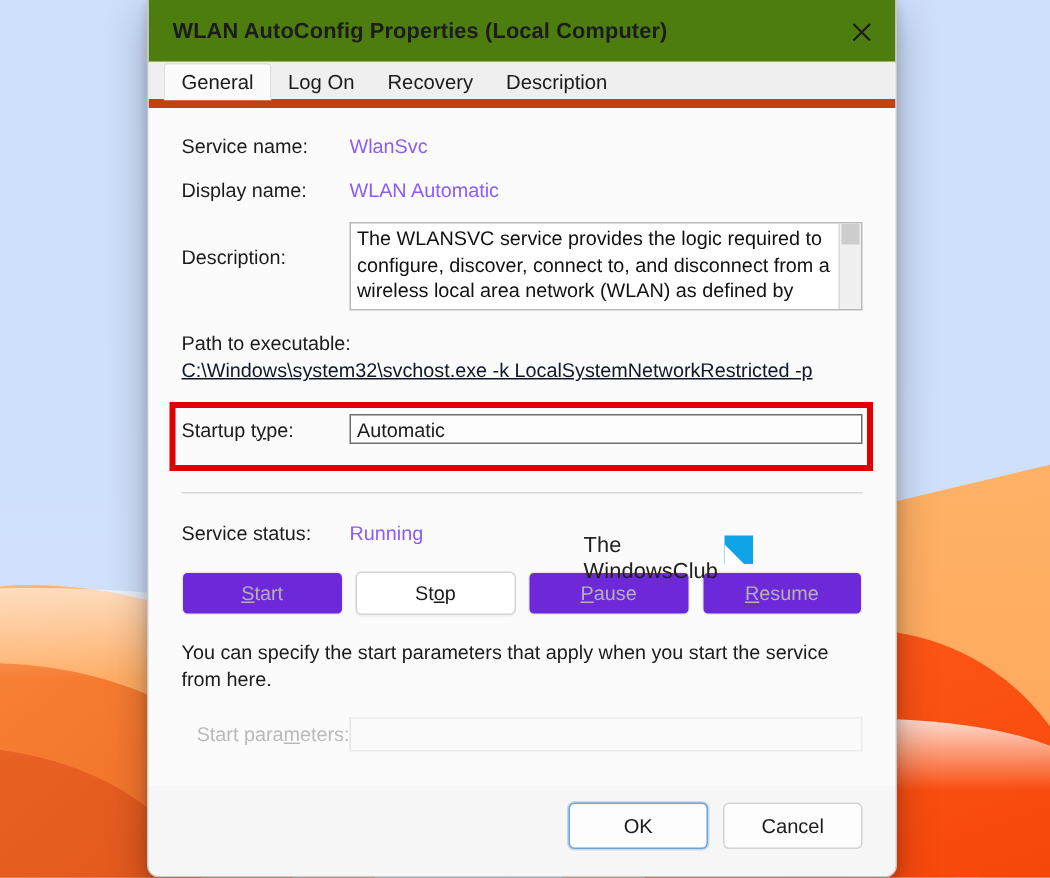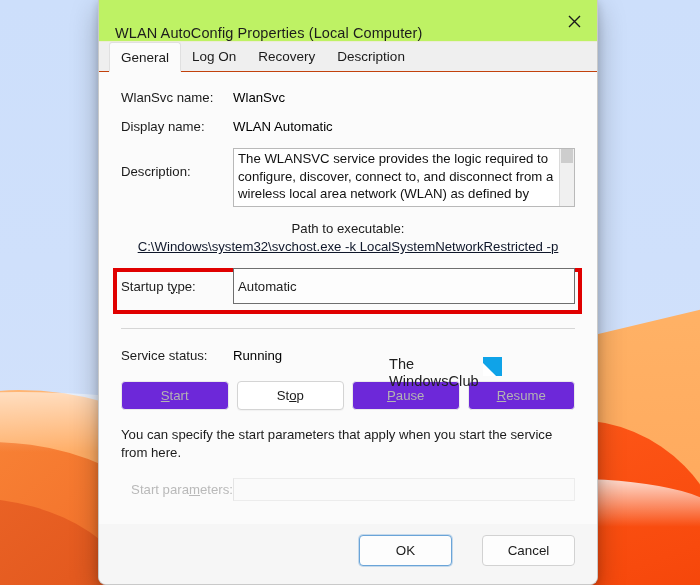--- a/index.html
+++ b/index.html
@@ -83,44 +83,45 @@
     border: 1px solid #c9c9c9;
     border-top: none;
     border-radius: 0 0 8px 8px;
     box-shadow: 0 10px 28px rgba(0,0,0,.28), 0 2px 8px rgba(0,0,0,.16);
     overflow: hidden;
     display: flex; flex-direction: column;
   }
 
   .titlebar {
     height: 42px; flex: 0 0 42px;
-    background: #bef264;
-    display: flex; align-items: flex-end;
+    background: #4d7c0f;
+    display: flex; align-items: center;
     padding-left: 16px;
     position: relative;
     border-bottom: 1px solid #ececd6;
+    font-weight: bold;
   }
   .title-text {
     font-size: 14.5px; color: #1c1c1c; letter-spacing: .1px;
   }
   .close-btn {
     position: absolute; right: 0; top: 0;
     width: 46px; height: 42px;
     display: flex; align-items: center; justify-content: center;
     cursor: pointer;
   }
   .close-btn svg { display: block; }
 
   
   .tabstrip {
     flex: 0 0 30px;
     background: #efefef;
     display: flex; align-items: stretch;
     padding-left: 10px;
-    border-bottom: 1px solid #c2410c;
+    border-bottom: 6px solid #c2410c;
   }
   .tab {
     padding: 0 11px;
     display: flex; align-items: center;
     font-size: 13.5px; color: #1b1b1b;
     cursor: pointer;
     background: transparent;
   }
   .tab.active {
     background: #fbfbfb;
@@ -135,21 +136,21 @@
     flex: 1 1 auto;
     background: #fbfbfb;
     padding: 18px 22px 0 22px;
     position: relative;
     font-size: 13.2px;
     color: #1b1b1b;
   }
 
   .field-row { display: flex; align-items: flex-start; margin-bottom: 14px; }
   .f-label { width: 112px; flex: 0 0 112px; color: #1b1b1b; }
-  .f-value { color: #000000; }
+  .f-value { color: #8b5cf6; }
 
   .desc-row { display: flex; align-items: flex-start; margin-bottom: 4px; }
   .desc-box {
     flex: 1 1 auto;
     height: 59px;
     background: #ffffff;
     border: 1px solid #b9b9b9;
     position: relative;
     overflow: hidden;
     display: flex;
@@ -167,21 +168,21 @@
     background: #f0f0f0;
     border-left: 1px solid #dadada;
     position: relative;
   }
   .desc-scroll .thumb {
     position: absolute; left: 1px; top: 0;
     width: 12px; height: 14px;
     background: #cdcdcd;
   }
 
-  .path-block { margin-top: 14px; margin-bottom: 20px; text-align: center; }
+  .path-block { margin-top: 14px; margin-bottom: 20px; }
   .path-line1 { margin-bottom: 3px; }
   .path-line2 { color: #0f172a; text-decoration: underline; }
 
   
   .redbox {
     position: absolute;
     left: 14px; top: 196px;
     width: 469px; height: 46px;
     border: 4px solid #e00000;
     pointer-events: none;
@@ -189,21 +190,21 @@
 
   .startup-row {
     display: flex; align-items: center;
     margin-top: 20px; margin-bottom: 6px;
     height: 24px;
   }
   .combo {
     position: relative;
     flex: 1 1 auto;
     max-width: 345px;
-    height: 36px;
+    height: 20px;
     background: #fdfdfd;
     border: 1px solid #6e6e6e;
     display: flex; align-items: center;
     padding: 0 4px;
     font-size: 13.2px;
   }
   .combo-caret {
     position: absolute; right: -40px; top: 5px;
     width: 20px; height: 14px;
     display: flex; align-items: center; justify-content: center;
@@ -259,21 +260,20 @@
   }
   .ft-btn {
     width: 93px; height: 31px;
     border-radius: 4px;
     font-size: 13.4px;
     display: flex; align-items: center; justify-content: center;
     background: #fdfdfd;
     border: 1px solid #d2d2d2;
     color: #1b1b1b;
     cursor: pointer;
-    margin-left: 20px;
   }
   .ft-btn.default { border: 1px solid #6aa4d8; box-shadow: 0 0 0 1px rgba(106,164,216,.35); }
   .ft-btn.disabled { background: #f3f3f3; border: 1px solid #ececec; color: #b3b3b3; cursor: default; }
 
   
   .watermark {
     position: absolute;
     left: 268px; top: 11px;
     display: flex; align-items: flex-start;
     pointer-events: none;
@@ -334,21 +334,21 @@
         <span>Recovery</span>
       </div>
     <div class="tab">
         <span>Description</span>
       </div>
   </div>
 
   <div class="panel">
 
     <div class="field-row">
-      <div class="f-label">WlanSvc name:</div>
+      <div class="f-label">Service name:</div>
       <div class="f-value">WlanSvc</div>
     </div>
 
     <div class="field-row">
       <div class="f-label">Display name:</div>
       <div class="f-value">WLAN Automatic</div>
     </div>
 
     <div class="desc-row">
       <div class="f-label" style="padding-top:16px;">Description:</div>

